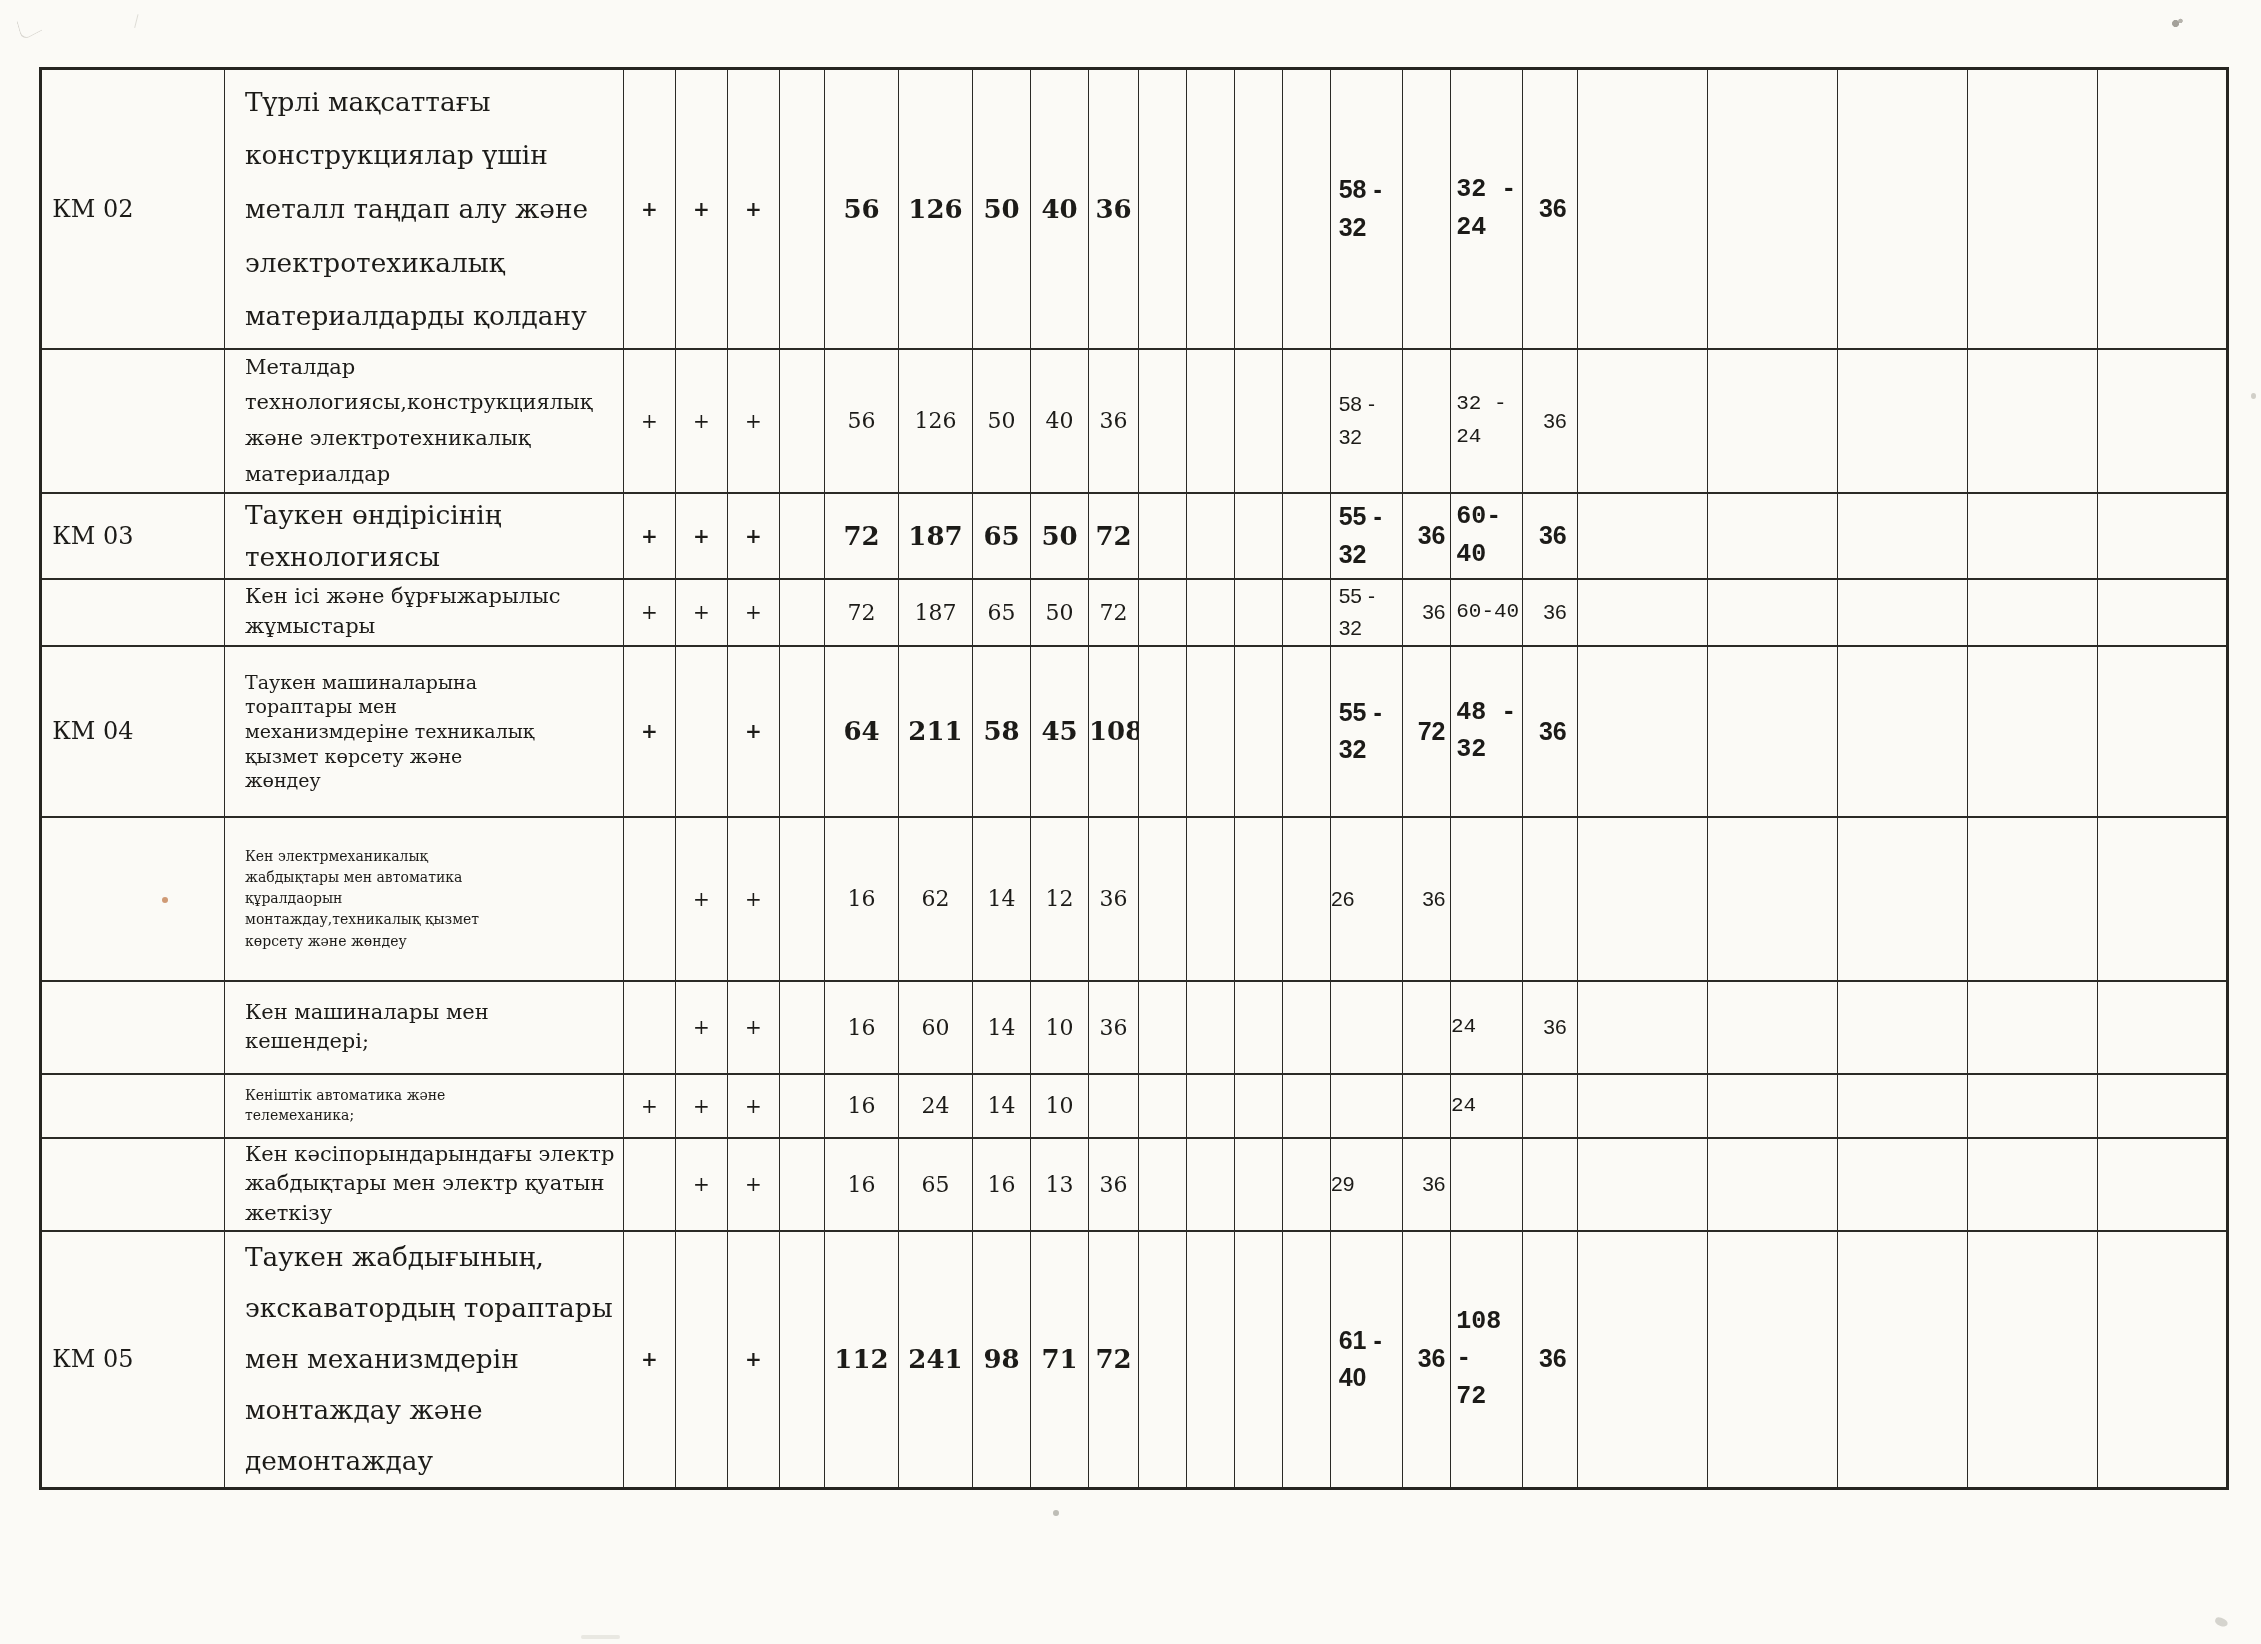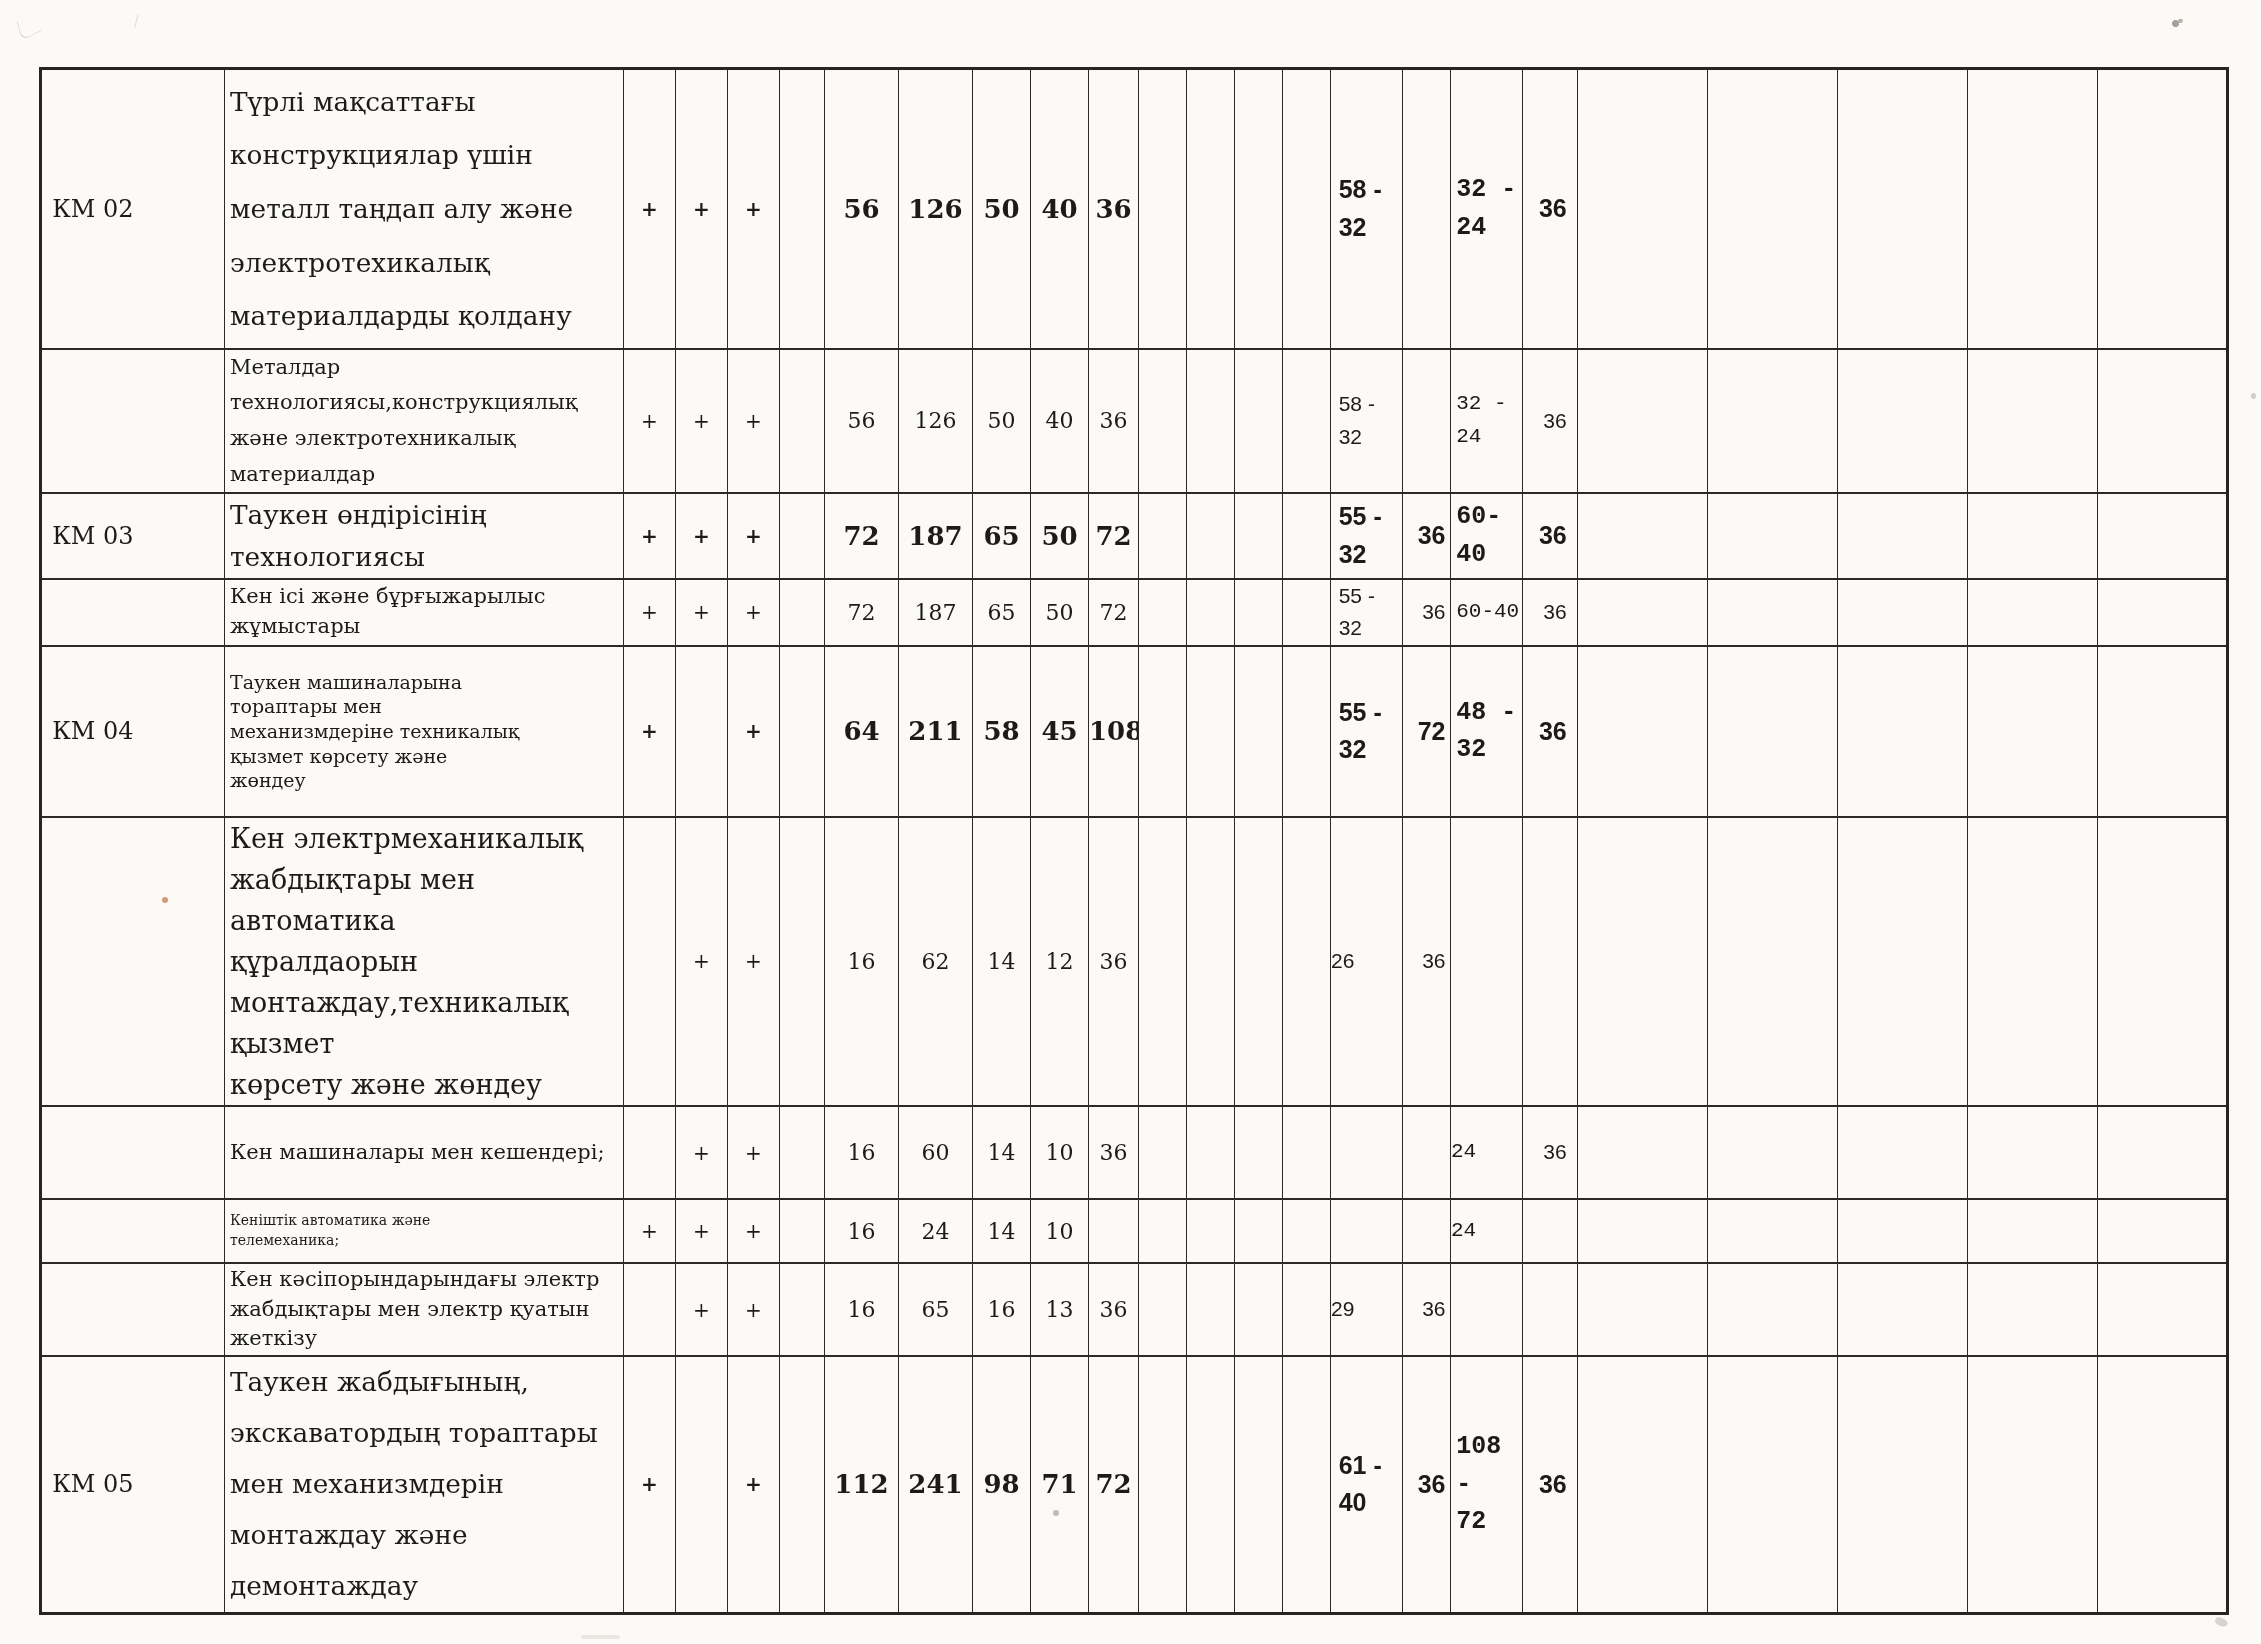--- a/index.html
+++ b/index.html
@@ -29,21 +29,21 @@
     overflow:hidden;
     padding:0;
   }
   td.code{
     text-align:left;
     padding-left:10.3px;
     font-size:24px;
   }
   td.desc{
     text-align:left;
-    padding-left:5px;
+    padding-left:20px;
     padding-right:3.9px;
     white-space:pre-line;
     font-size:21px;
     line-height:1.5;
   }
   td.plus{
     text-align:center;
     font-size:20px;
   }
   td.hours{
@@ -70,21 +70,21 @@
 
   
   tr.r0{height:280px} tr.r1{height:132px} tr.r2{height:84px} tr.r3{height:64px}
   tr.r4{height:171px} tr.r5{height:164px} tr.r6{height:93px} tr.r7{height:64px}
   tr.r8{height:93px} tr.r9{height:254px}
   tr.r0 td.desc{font-size:26.4px;line-height:2.03;}
   tr.r1 td.desc{font-size:21px;line-height:1.7;}
   tr.r2 td.desc{font-size:26.4px;line-height:1.58;margin-left:8px;}
   tr.r3 td.desc{font-size:21px;line-height:1.42;}
   tr.r4 td.desc{font-size:19px;line-height:1.3;border-radius:31px;}
-  tr.r5 td.desc{font-size:27px;line-height:1.52;}
+  tr.r5 td.desc{font-size:14px;line-height:1.52;}
   tr.r6 td.desc{font-size:21px;line-height:1.4;}
   tr.r7 td.desc{font-size:14px;line-height:1.42;}
   tr.r8 td.desc{font-size:21px;line-height:1.42;}
   tr.r9 td.desc{font-size:26.4px;line-height:1.93;}
 
   
   .artifact{position:absolute;pointer-events:none;}
   .a1{left:18px;top:15.5px;width:22px;height:19.3px;border-left:1.9px solid #b9b6ae;border-bottom:1.3px solid #c7c4bc;transform:rotate(-28deg) skewX(-12deg);opacity:.55;border-radius:0 0 0 9px;}
   .a2{left:126px;top:13px;width:10.3px;height:14px;border-right:1.9px solid #c2bfb7;transform:rotate(14deg);opacity:.5;}
   .a3{left:2170px;top:17px;width:14px;height:13px;background:radial-gradient(circle at 40% 50%,#8f8c84 0 3.2px,transparent 3.9px),radial-gradient(circle at 75% 30%,#a5a29a 0 1.9px,transparent 2.6px);opacity:.8;}

